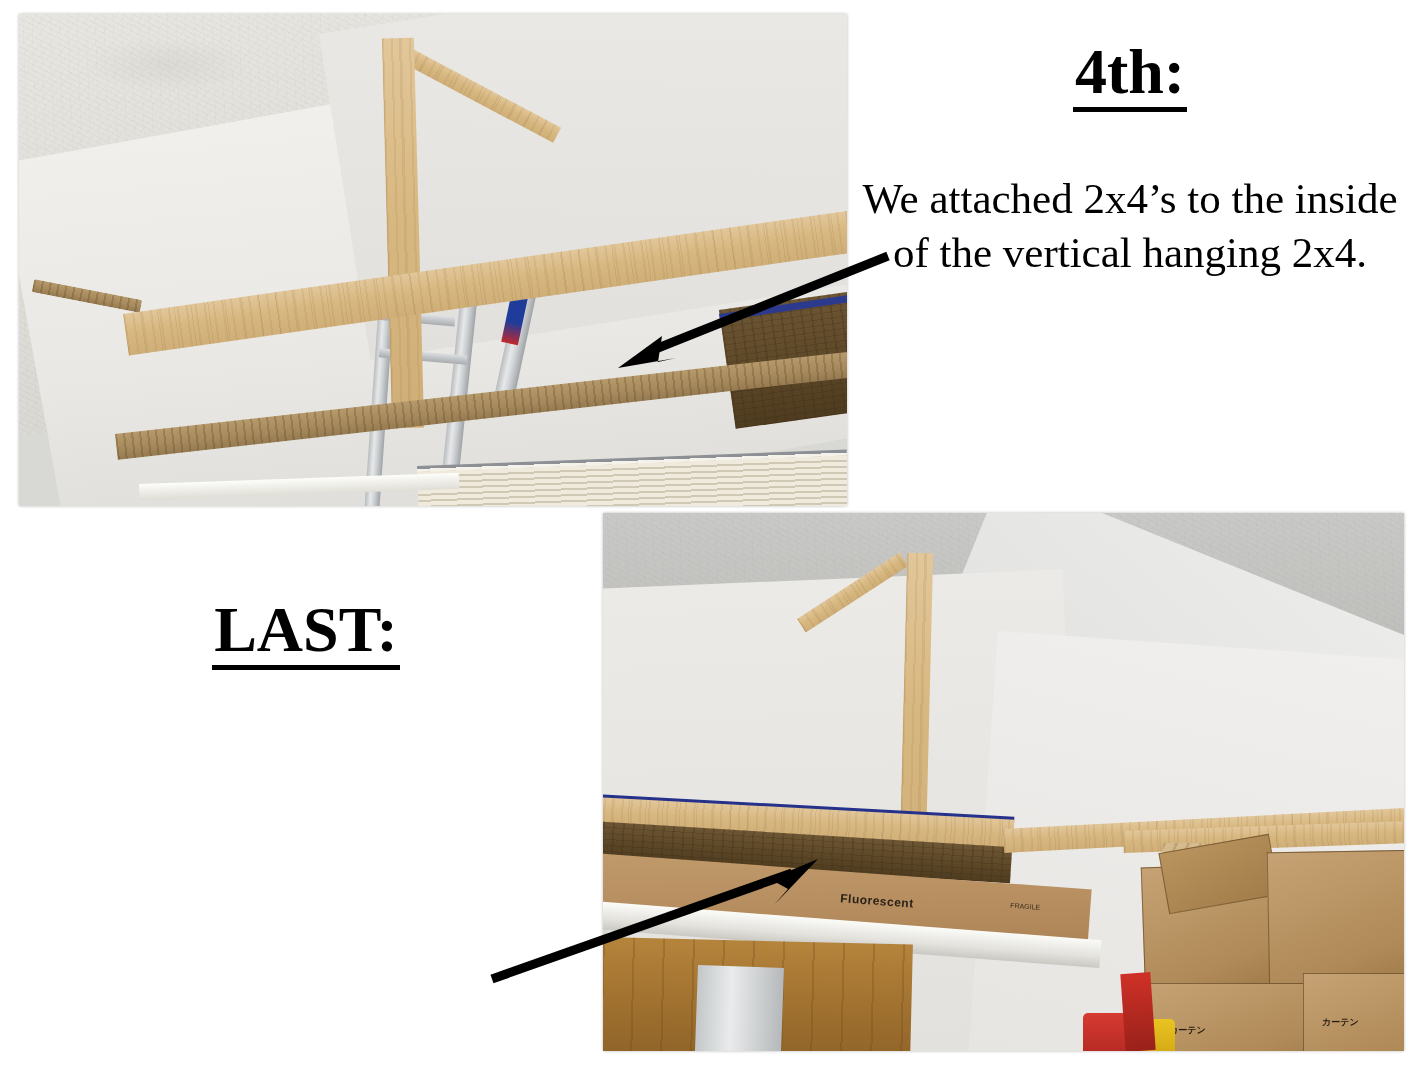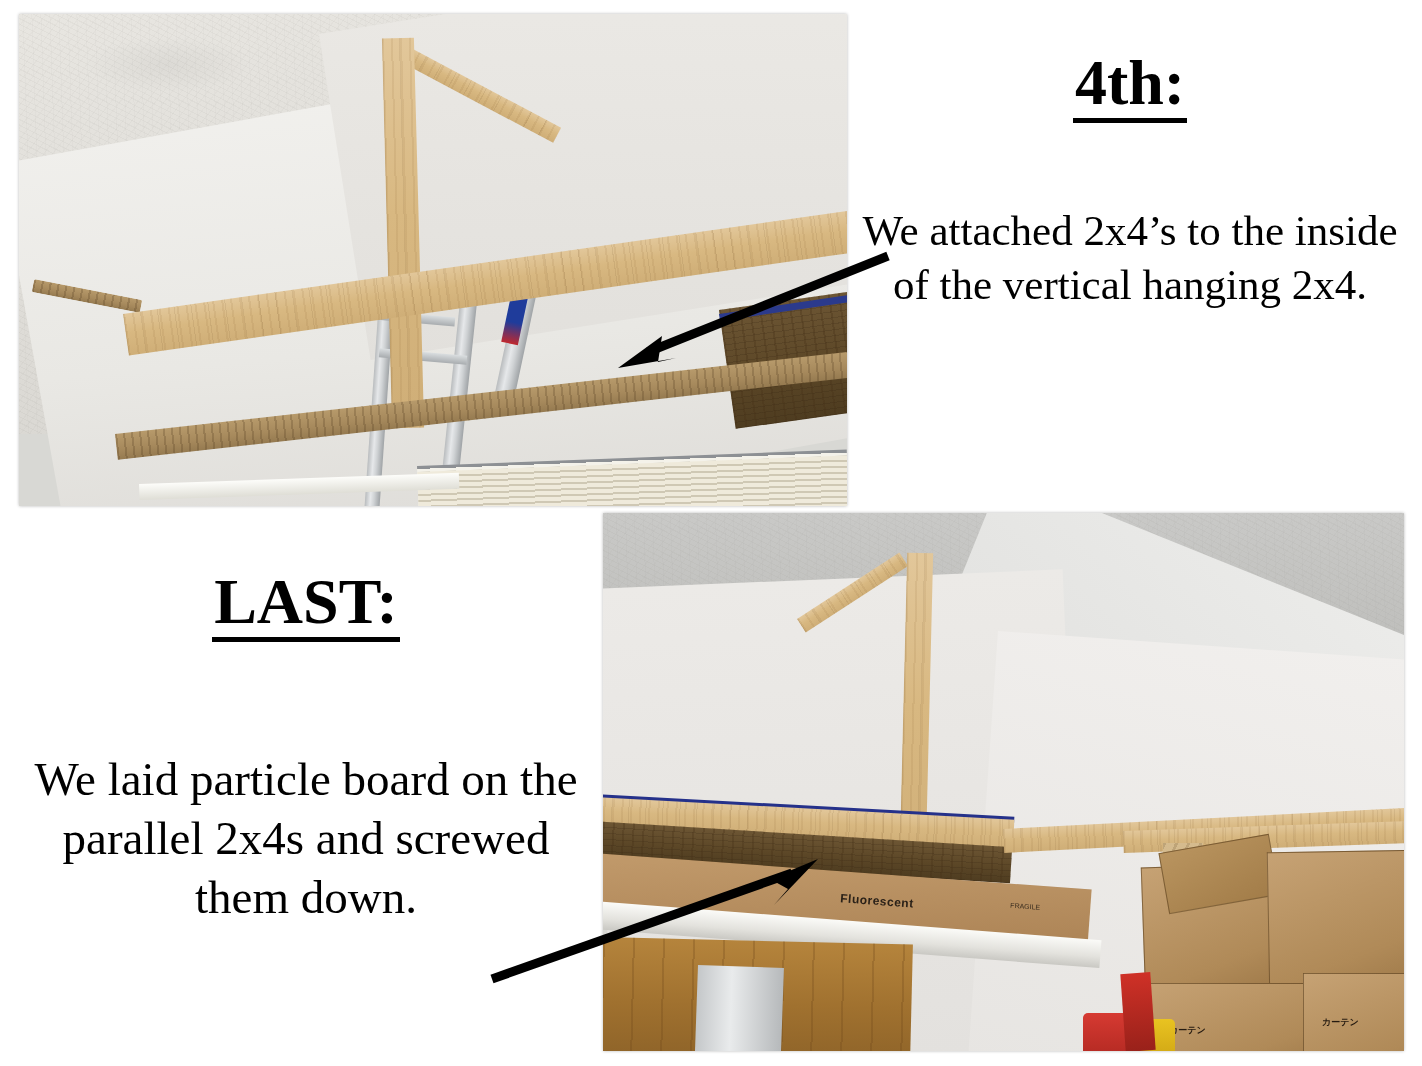--- a/index.html
+++ b/index.html
@@ -229,28 +229,27 @@
   .heading span.ul {
     border-bottom: 5px solid #000;
     padding: 0 2px 2px 2px;
     display: inline-block;
   }
   .body-text {
     position: absolute;
     color: #000;
     text-align: center;
     line-height: 1.26;
-    margin-top: 32px;
   }
   #txt4-body  { left: 852px; top: 172px; width: 556px; font-size: 43px; }
   #txt4-note  { left: 856px; top: 396px; width: 548px; font-size: 29px; line-height:1.28; }
   #txtlast-body { left: 14px; top: 718px; width: 584px; font-size: 47px; line-height: 1.25; }
 
-  #head-4th  { left: 852px; top: 38px;  width: 556px; margin-top: 11px; }
-  #head-last { left: 14px;  top: 568px; width: 584px; }
+  #head-4th  { left: 852px; top: 38px;  width: 556px; }
+  #head-last { left: 14px;  top: 596px; width: 584px; }
 
   .arrow { position: absolute; }
 </style>
 </head>
 <body>
 
 <div id="page">
 
   <div class="photo" id="photo-top">
     <div class="layer t-ceiling">
@@ -336,15 +335,14 @@
   </svg>
 
   <div class="heading" id="head-4th">
     <span class="ul">4th:</span>
   </div>
   <div class="body-text" id="txt4-body">We attached 2x4’s to the inside of the vertical hanging 2x4.</div>
 
   <div class="heading" id="head-last">
     <span class="ul">LAST:</span>
   </div>
-  <div class="body-text" id="txtlast-body">We laid particle board on the parallel 2x4s and screwed them down.</div>
 
 </div>
 
 </body></html>

